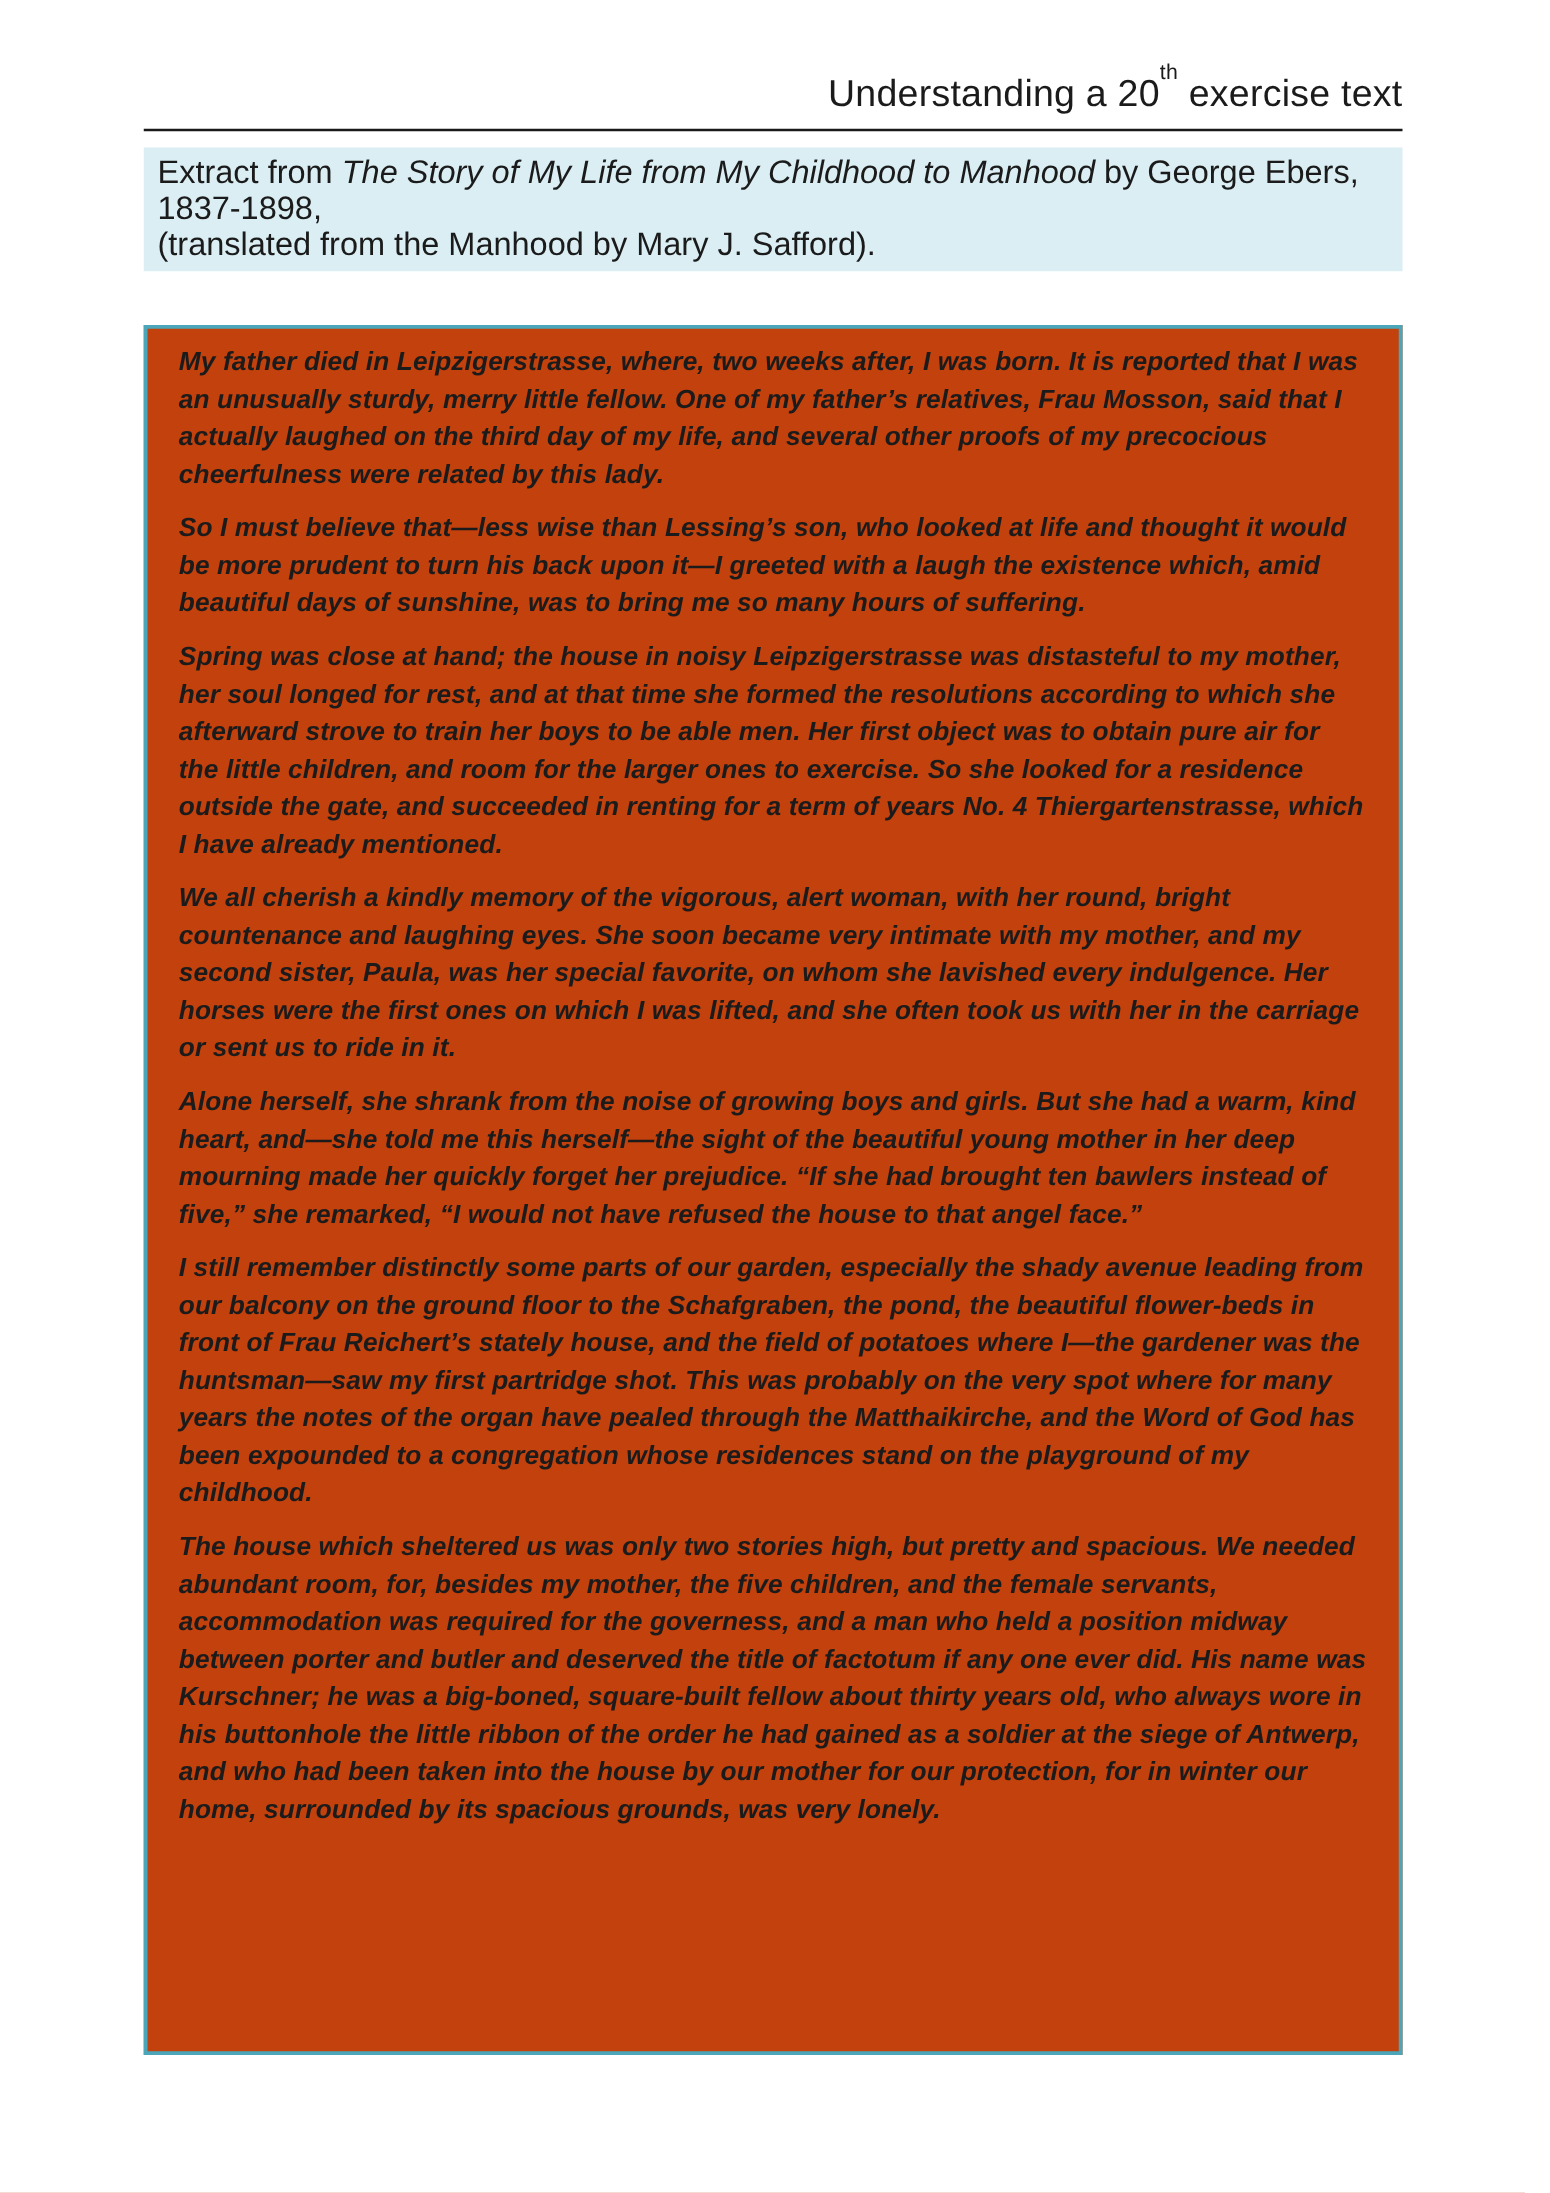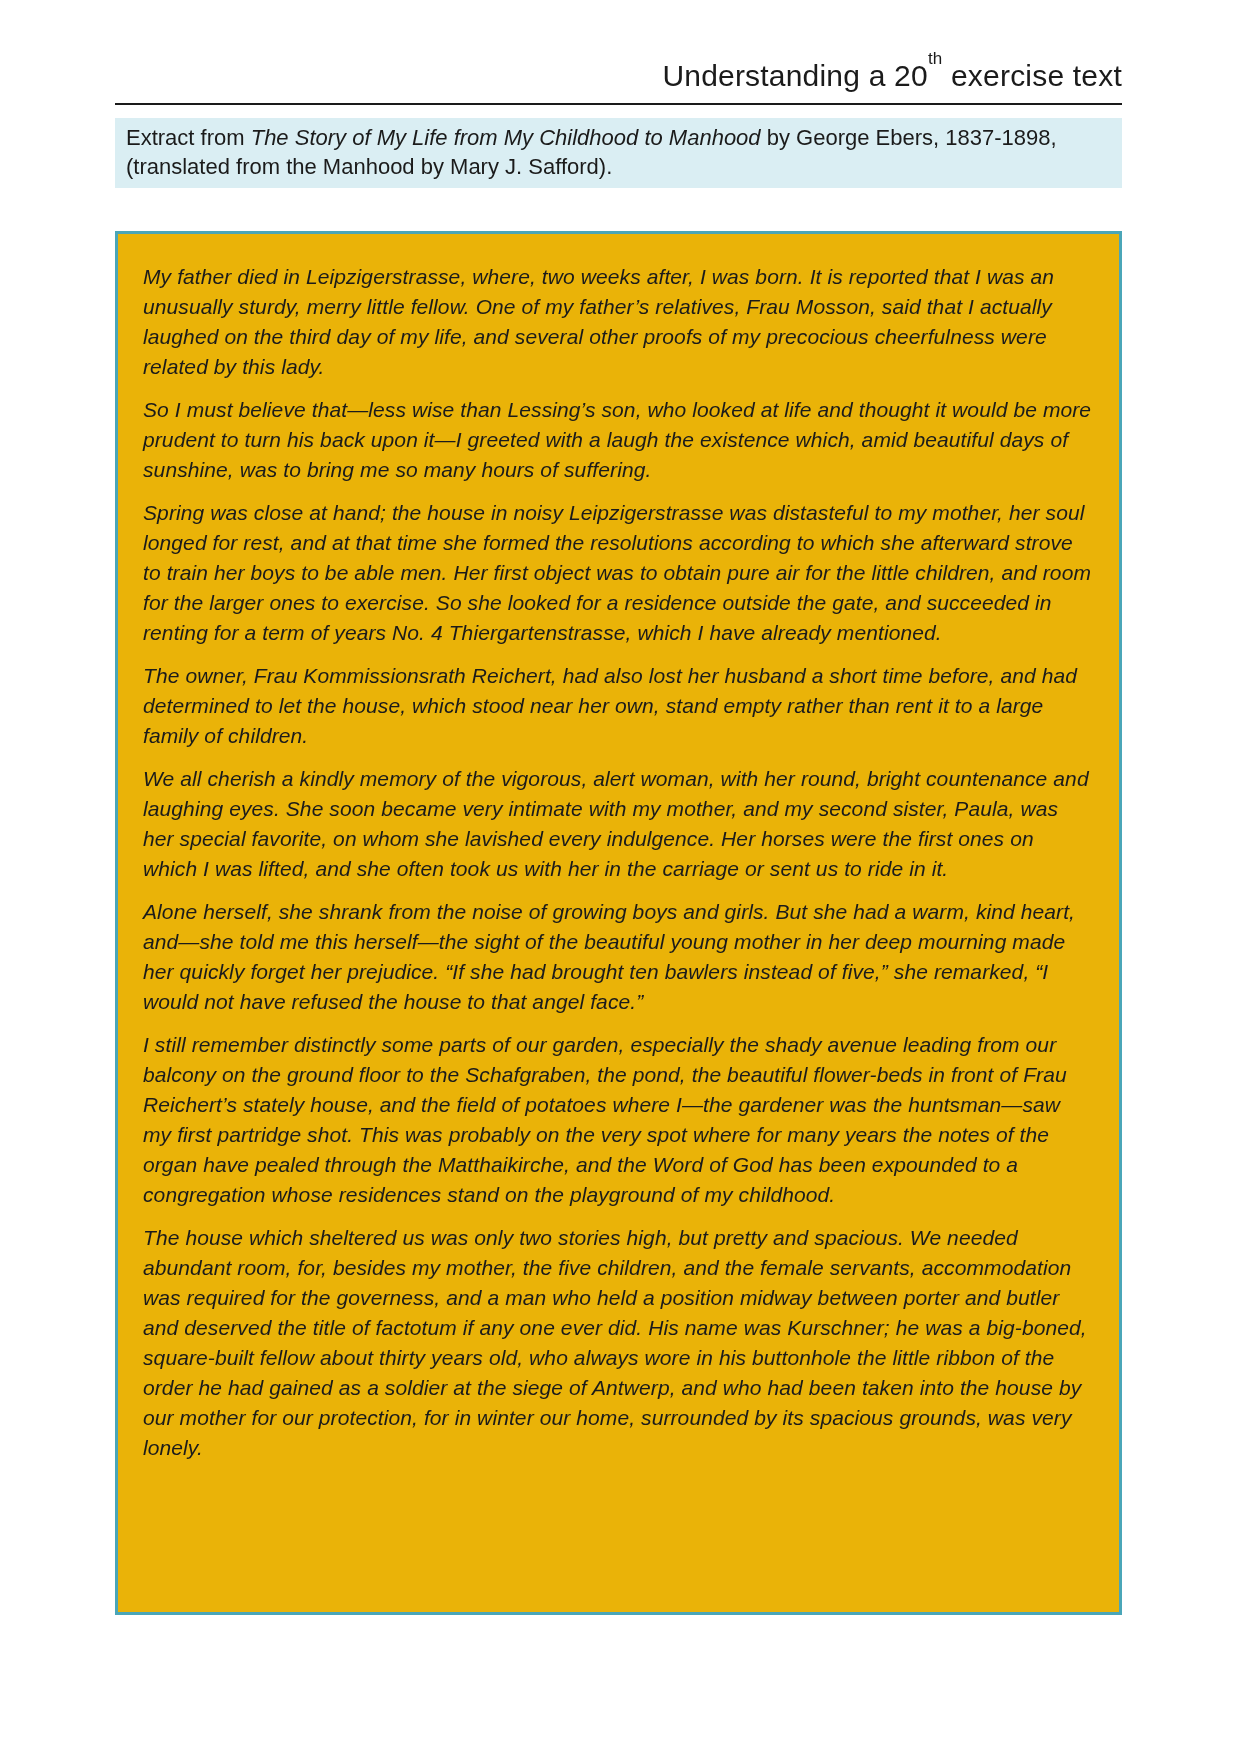--- a/index.html
+++ b/index.html
@@ -36,32 +36,33 @@
   }
   .header-rule {
     margin-top: 9px;
     border-bottom: 2px solid var(--rule, #1a1a1a);
   }
   
   .extract-info {
     margin-top: 13px;
     background: var(--extract-bg, #daeef3);
     padding: 5px 11px 7px 11px;
-    font-size: 22px;
+    font-size: 26px;
     line-height: 29px;
     color: var(--text, #1b1b1b);
   }
   .extract-info .book-title { font-style: italic; }
   
   .extract-box {
     margin-top: 43px;
     border: 3px solid var(--accent, #4aa6b8);
     min-height: 1384px;
-    padding: 28px 26px 28px 25px;
-    background: #eab308;
+    padding: 12px 26px 28px 25px;
+    background: #c2410c;
+    font-weight: bold;
   }
   .extract-box p {
     font-style: italic;
     font-size: 21px;
     line-height: 30px;
     margin-bottom: 13px;
     color: var(--text, #1b1b1b);
     letter-spacing: 0.1px;
   }
   .extract-box p:last-child { margin-bottom: 0; }
@@ -95,21 +96,20 @@
 
   <div class="extract-info">
     <div><span>Extract from </span><span class="book-title">The Story of My Life from My Childhood to Manhood</span><span> by George Ebers, 1837-1898,</span></div>
     <div>(translated from the Manhood by Mary J. Safford).</div>
   </div>
 
   <div class="extract-box">
       <p>My father died in Leipzigerstrasse, where, two weeks after, I was born. It is reported that I was an unusually sturdy, merry little fellow. One of my father’s relatives, Frau Mosson, said that I actually laughed on the third day of my life, and several other proofs of my precocious cheerfulness were related by this lady.</p>
       <p>So I must believe that—less wise than Lessing’s son, who looked at life and thought it would be more prudent to turn his back upon it—I greeted with a laugh the existence which, amid beautiful days of sunshine, was to bring me so many hours of suffering.</p>
       <p>Spring was close at hand; the house in noisy Leipzigerstrasse was distasteful to my mother, her soul longed for rest, and at that time she formed the resolutions according to which she afterward strove to train her boys to be able men. Her first object was to obtain pure air for the little children, and room for the larger ones to exercise. So she looked for a residence outside the gate, and succeeded in renting for a term of years No. 4 Thiergartenstrasse, which I have already mentioned.</p>
-      <p>The owner, Frau Kommissionsrath Reichert, had also lost her husband a short time before, and had determined to let the house, which stood near her own, stand empty rather than rent it to a large family of children.</p>
       <p>We all cherish a kindly memory of the vigorous, alert woman, with her round, bright countenance and laughing eyes. She soon became very intimate with my mother, and my second sister, Paula, was her special favorite, on whom she lavished every indulgence. Her horses were the first ones on which I was lifted, and she often took us with her in the carriage or sent us to ride in it.</p>
       <p>Alone herself, she shrank from the noise of growing boys and girls. But she had a warm, kind heart, and—she told me this herself—the sight of the beautiful young mother in her deep mourning made her quickly forget her prejudice. “If she had brought ten bawlers instead of five,” she remarked, “I would not have refused the house to that angel face.”</p>
       <p>I still remember distinctly some parts of our garden, especially the shady avenue leading from our balcony on the ground floor to the Schafgraben, the pond, the beautiful flower-beds in front of Frau Reichert’s stately house, and the field of potatoes where I—the gardener was the huntsman—saw my first partridge shot. This was probably on the very spot where for many years the notes of the organ have pealed through the Matthaikirche, and the Word of God has been expounded to a congregation whose residences stand on the playground of my childhood.</p>
       <p>The house which sheltered us was only two stories high, but pretty and spacious. We needed abundant room, for, besides my mother, the five children, and the female servants, accommodation was required for the governess, and a man who held a position midway between porter and butler and deserved the title of factotum if any one ever did. His name was Kurschner; he was a big-boned, square-built fellow about thirty years old, who always wore in his buttonhole the little ribbon of the order he had gained as a soldier at the siege of Antwerp, and who had been taken into the house by our mother for our protection, for in winter our home, surrounded by its spacious grounds, was very lonely.</p>
     </div>
 
 
 </div>
 
 </body></html>

